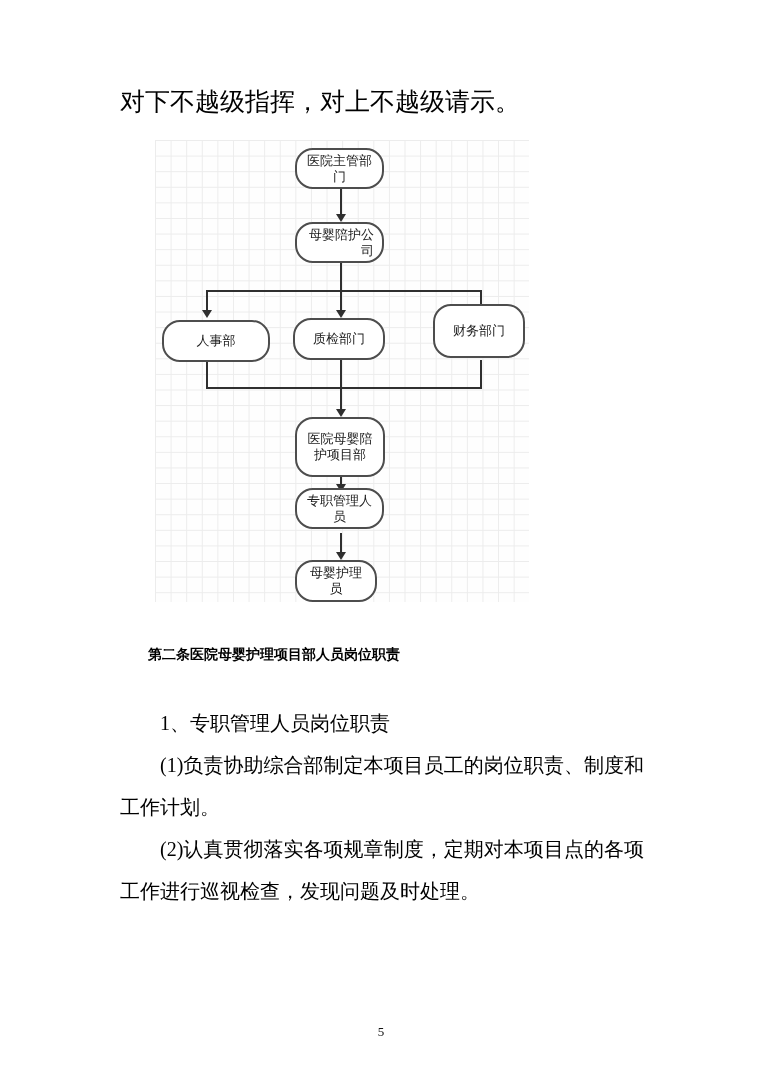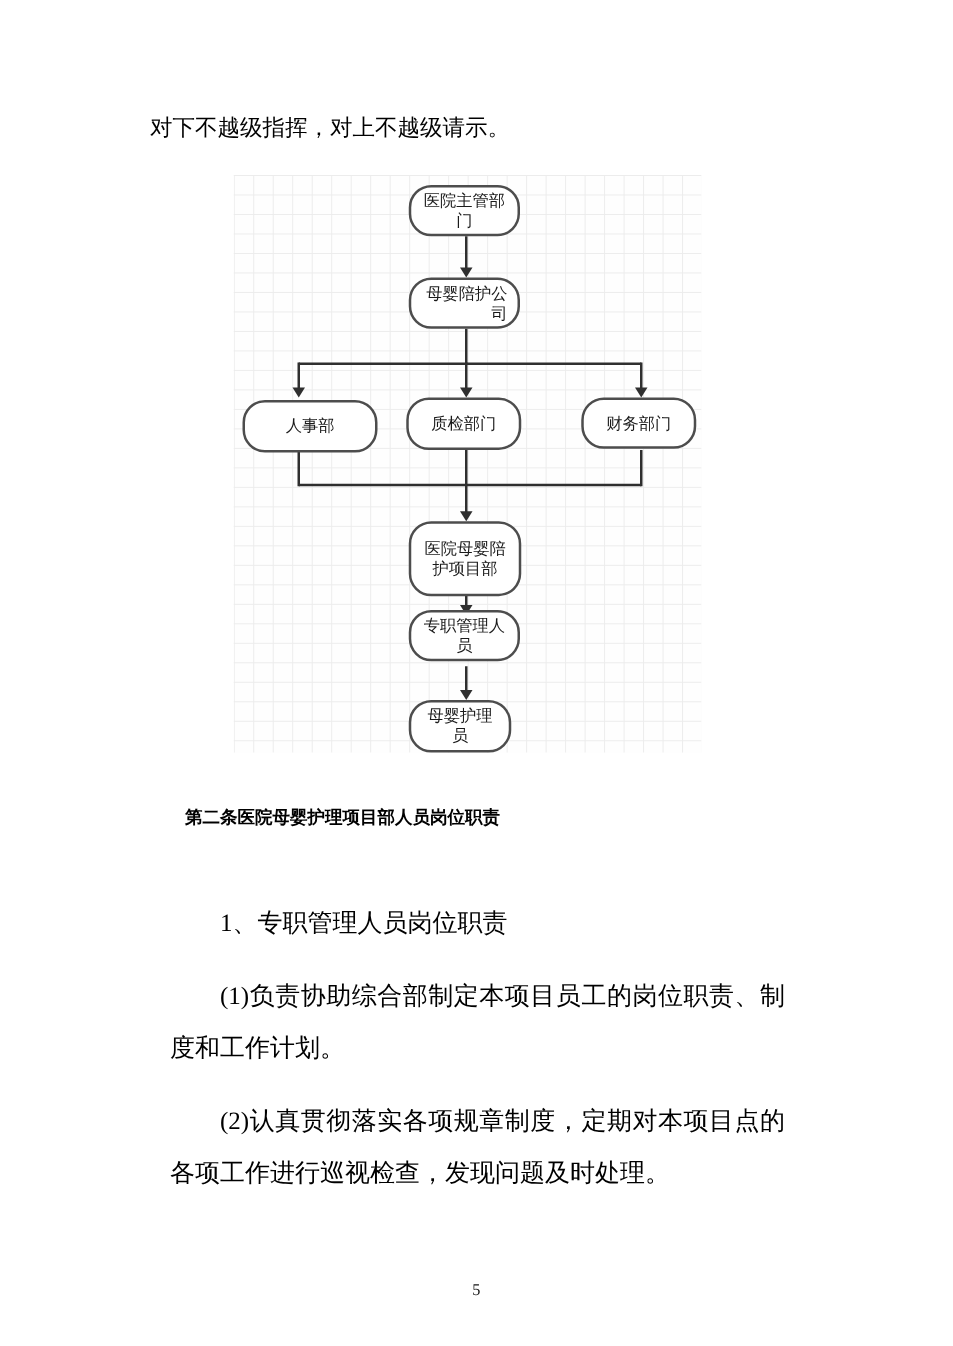--- a/index.html
+++ b/index.html
@@ -7,49 +7,48 @@
     position:relative;
     width:762px;height:1077px;
     background:#ffffff;
     font-family:"Liberation Serif","DejaVu Serif",serif;
     color:#000;
     overflow:hidden;
   }
   
   .intro{
     position:absolute;left:120px;top:88px;width:524px;
-    font-size:18px;line-height:28px;
+    font-size:25px;line-height:28px;
   }
   
   .fc{
     position:absolute;left:155px;top:140px;width:374px;height:462px;
     background-color:#fefefe;
     background-image:
       linear-gradient(#ececec 1px,transparent 1px),
       linear-gradient(90deg,#ececec 1px,transparent 1px);
     background-size:15.6px 15.6px;
-    margin-left:32px;
   }
   .node{
     position:absolute;
     box-sizing:border-box;
     border:2px solid #4d4d4d;
     border-radius:18px;
     background:#fff;
     display:flex;align-items:center;justify-content:center;
     text-align:center;
     font-size:13px;line-height:16px;
     color:#1a1a1a;
     padding:2px 8px;
   }
   .n1{left:140px;top:8px;width:89px;height:41px;}
   .n2{left:140px;top:82px;width:89px;height:41px;text-align:right;}
   .n3{left:7px;top:180px;width:108px;height:42px;}
   .n4{left:138px;top:178px;width:92px;height:42px;}
-  .n5{left:278px;top:178px;width:92px;height:41px;}
+  .n5{left:278px;top:164px;width:92px;height:54px;}
   .n6{left:140px;top:277px;width:90px;height:60px;}
   .n7{left:140px;top:348px;width:89px;height:41px;}
   .n8{left:140px;top:420px;width:82px;height:42px;}
   .vline,.hline{position:absolute;background:#2f2f2f;}
   .vline{width:2px;}
   .hline{height:2px;}
   .arr{
     position:absolute;width:0;height:0;
     border-left:5px solid transparent;
     border-right:5px solid transparent;
@@ -72,21 +71,21 @@
   .heading{
     position:absolute;left:148px;top:641px;width:520px;
     font-size:14px;font-weight:bold;line-height:28px;
   }
   
   .bodytext{
     position:absolute;left:120px;top:702px;width:524px;
     font-size:20px;line-height:42px;
     text-align:justify;
   }
-  .bodytext p{margin:16px;text-indent:2em;}
+  .bodytext p{margin:0;text-indent:2em;}
   
   .pageno{
     position:absolute;left:0;top:1024px;width:100%;
     text-align:center;font-size:13px;color:#111;
   }
 </style>
 </head>
 <body>
 
 <div class="page">

